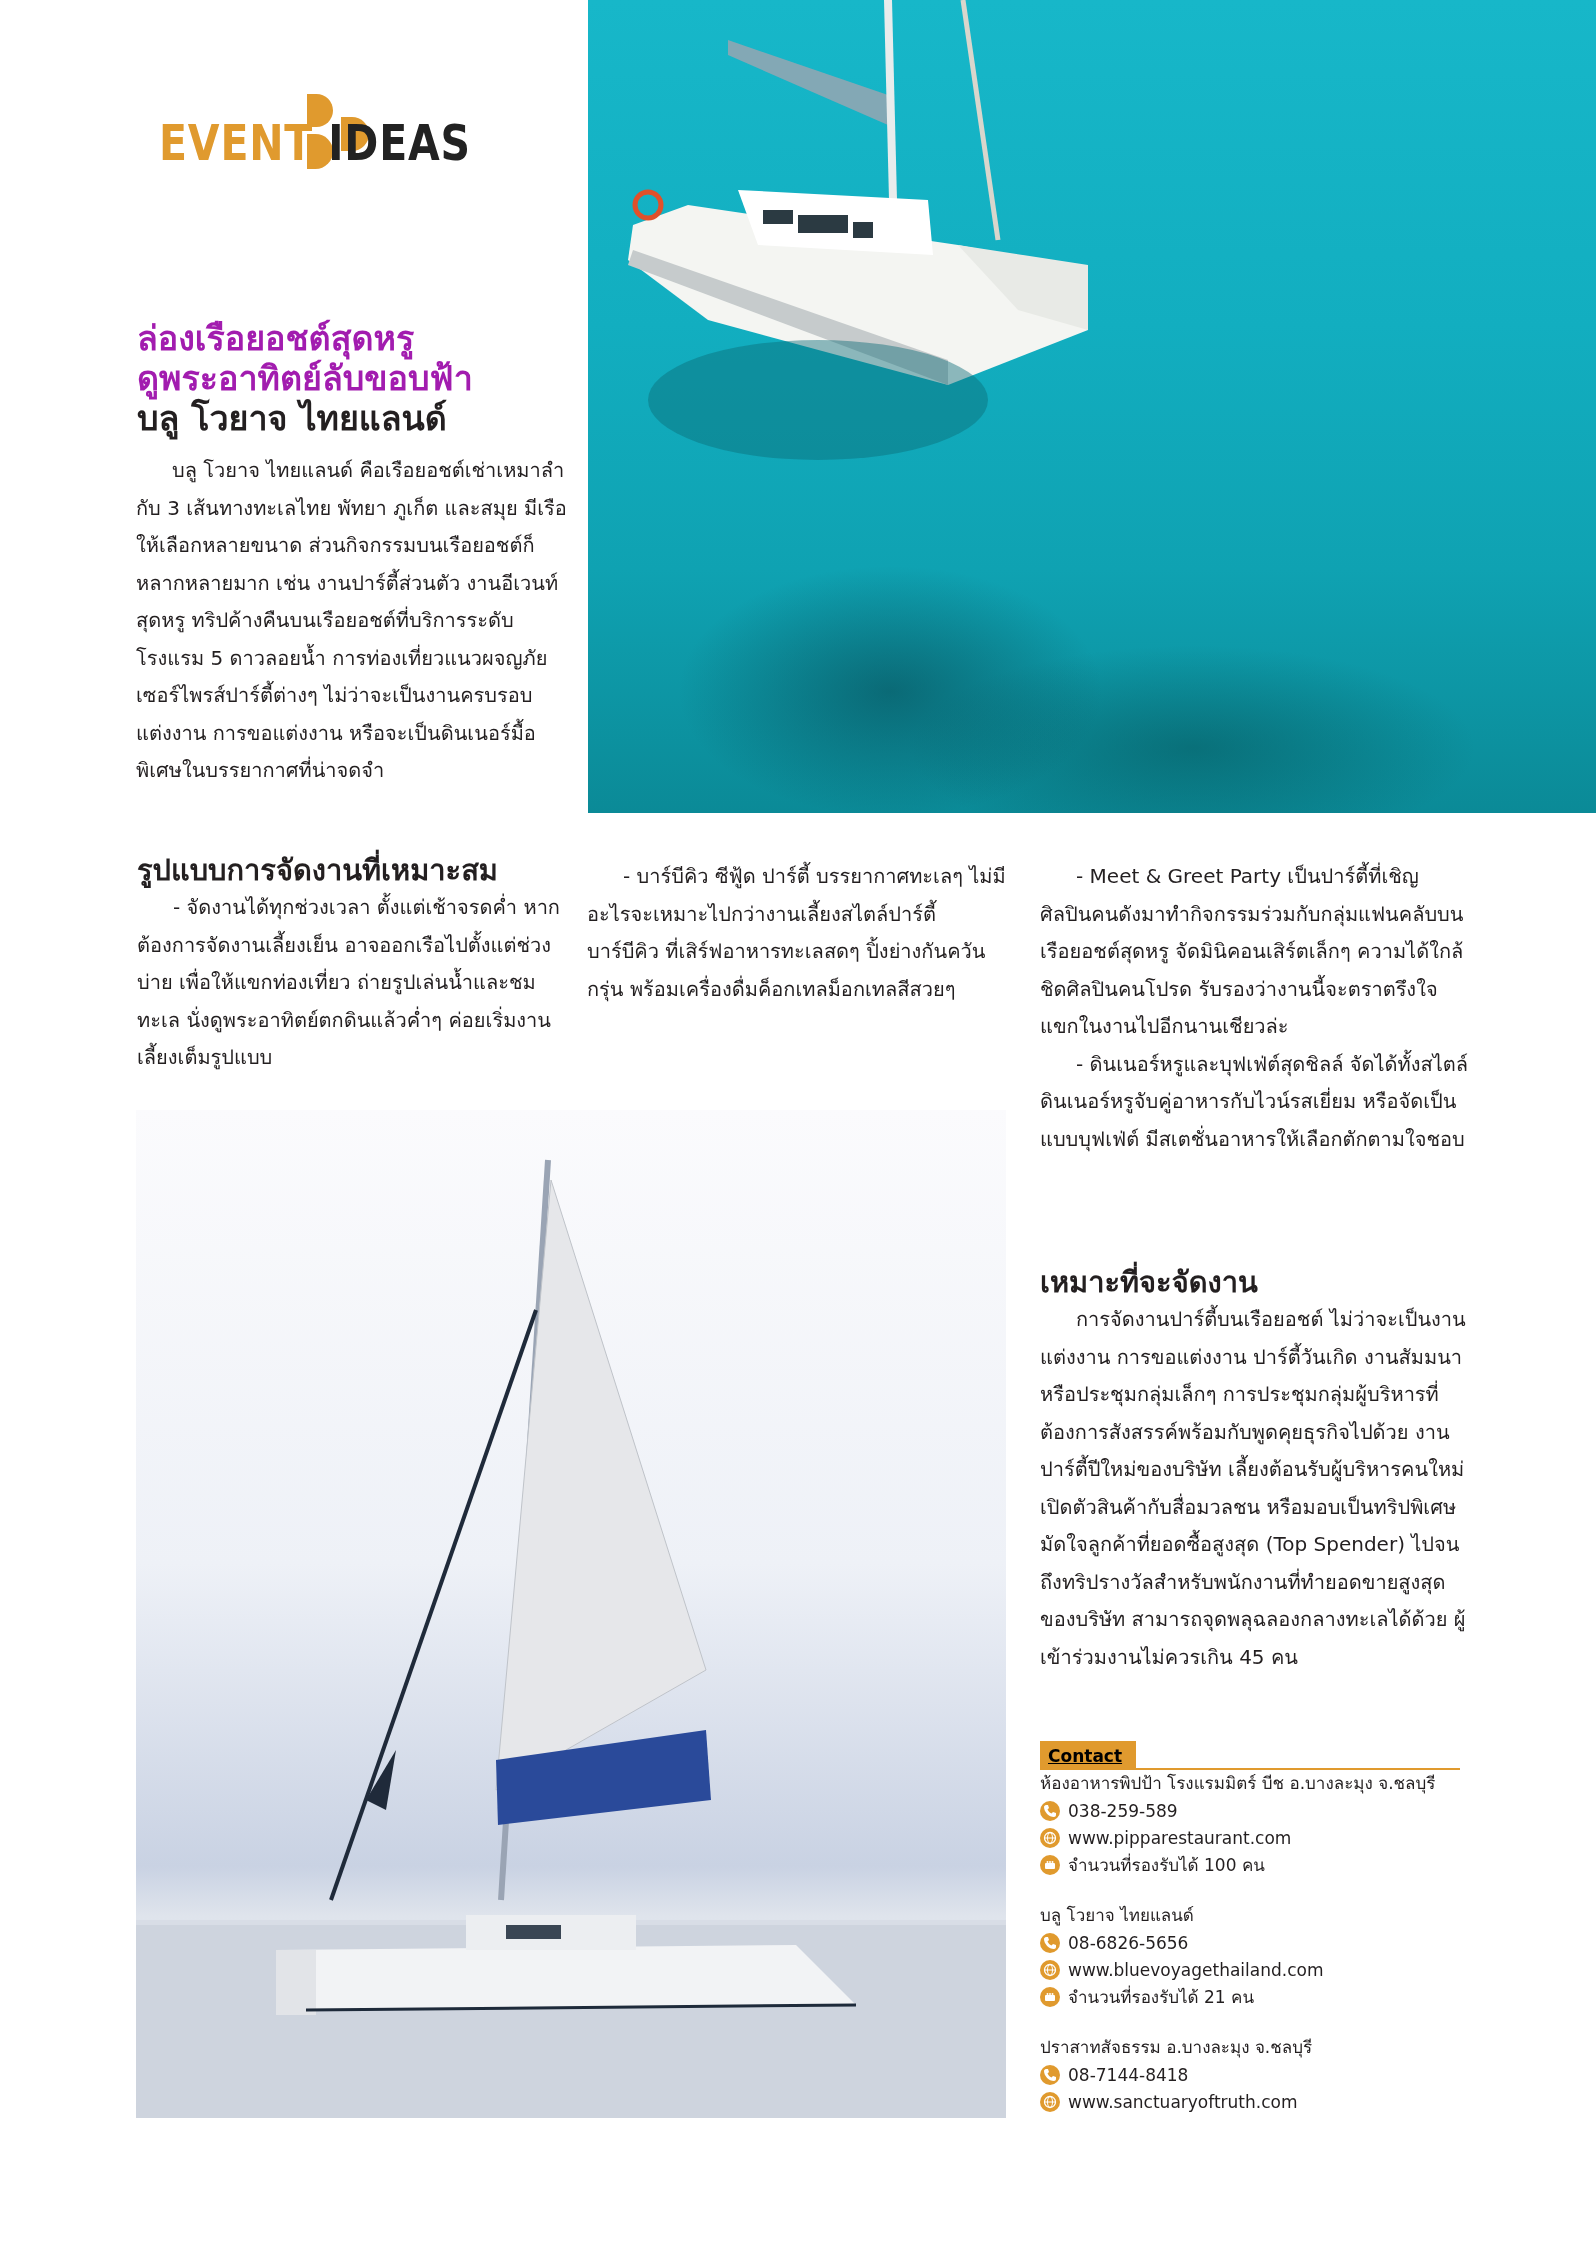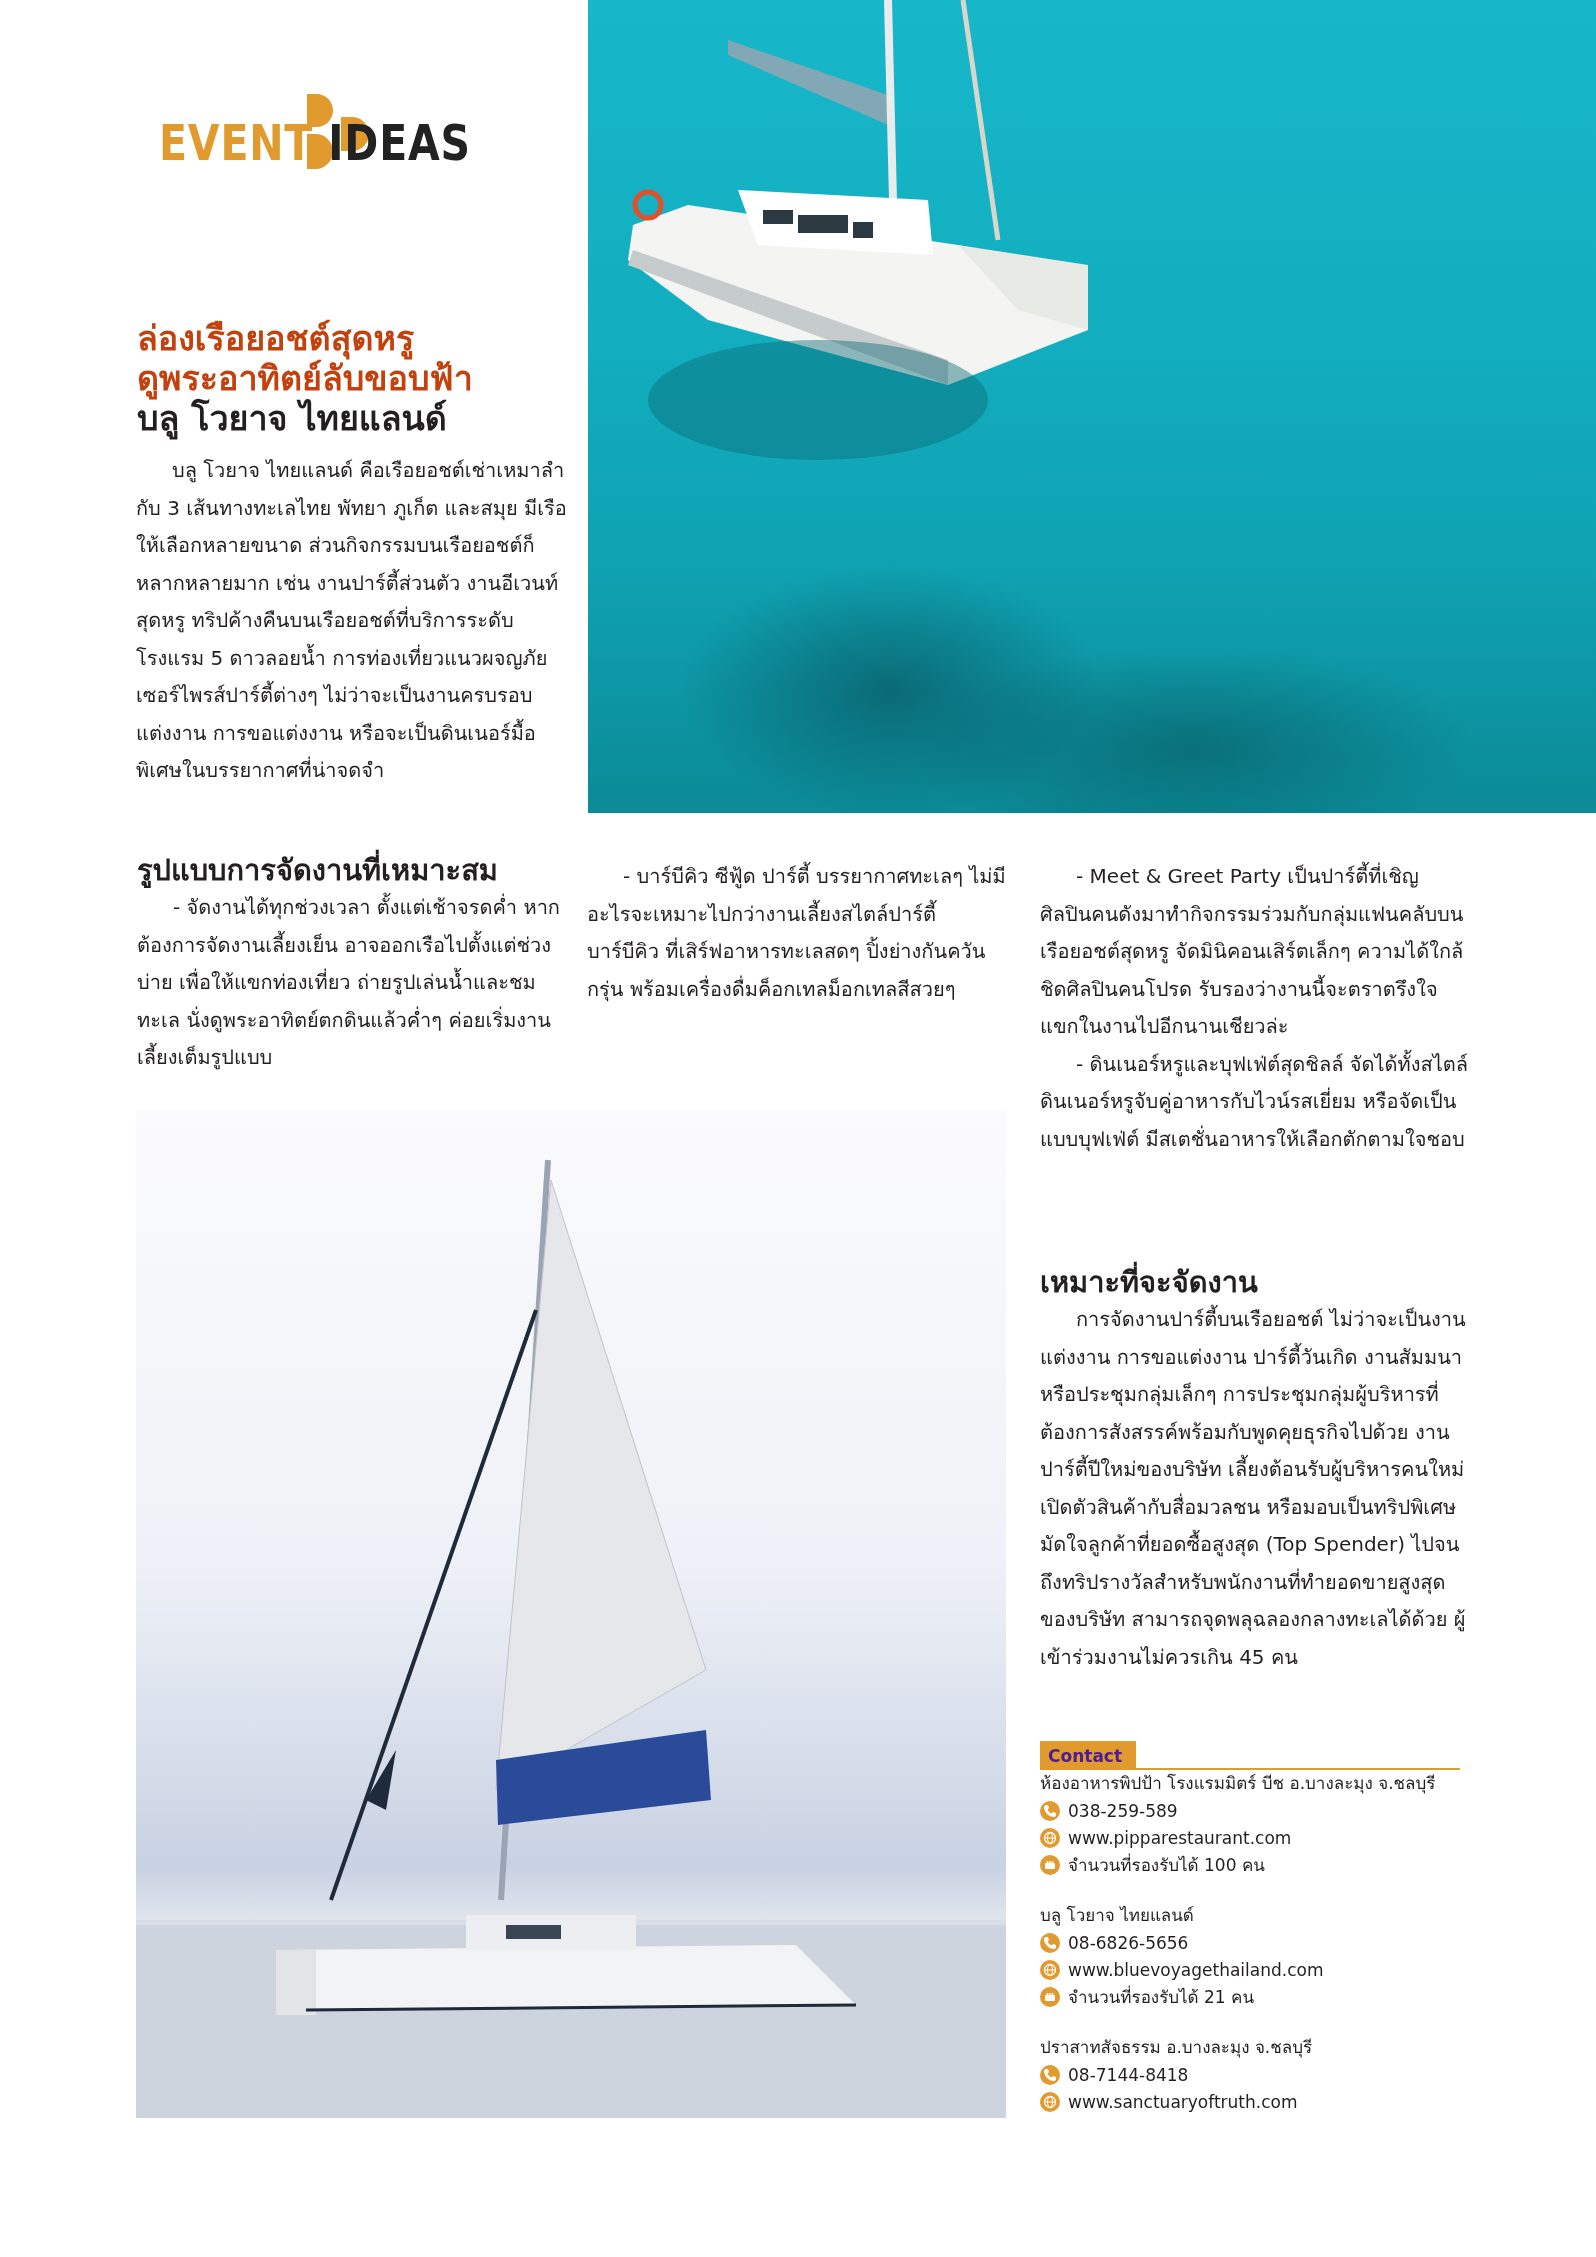--- a/index.html
+++ b/index.html
@@ -15,21 +15,21 @@
   .logo-mark .half { position: absolute; background: #e09a2e; border-radius: 0 50px 50px 0; }
   .logo-mark .h1 { left: 2px; top: 2px; width: 26px; height: 33px; }
   .logo-mark .h2 { left: 2px; top: 42px; width: 26px; height: 35px; }
   .logo-mark .h3 { left: 36px; top: 25px; width: 28px; height: 34px; }
   .logo-text { font-family: "DejaVu Sans", sans-serif; font-weight: bold; font-size: 50px; letter-spacing: 1px; transform: scaleX(0.82); transform-origin: left center; white-space: nowrap; }
   .logo-text .event { color: #e09a2e; }
   .logo-text .ideas { color: #222222; }
 
   
   .headline { left: 137px; top: 318px; width: 450px; font-family: "DejaVu Sans", sans-serif; font-weight: bold; line-height: 40px; }
-  .headline .l1, .headline .l2 { color: #c2410c; font-size: 34px; display: block; white-space: nowrap; }
+  .headline .l1, .headline .l2 { color: #a21caf; font-size: 34px; display: block; white-space: nowrap; }
   .headline .l3 { color: #231f20; font-size: 34px; display: block; white-space: nowrap; }
 
   
   .body-text { font-family: "DejaVu Sans", sans-serif; font-size: 20px; line-height: 37.5px; color: #231f20; }
   .body-text p { margin: 0; }
   .body-text .indent { text-indent: 36px; }
   .col-heading { font-family: "DejaVu Sans", sans-serif; font-weight: bold; font-size: 29px; line-height: 37px; color: #231f20; margin: 0; }
 
   .intro { left: 136px; top: 452px; width: 440px; }
   .col1 { left: 137px; top: 852px; width: 430px; }
@@ -42,21 +42,21 @@
     background:
       radial-gradient(ellipse 30% 22% at 30% 85%, rgba(8,70,80,0.55), transparent 70%),
       radial-gradient(ellipse 40% 18% at 60% 92%, rgba(6,80,85,0.5), transparent 70%),
       linear-gradient(180deg, #17b7c9 0%, #12aec0 40%, #0fa2b2 70%, #0b8a97 100%); }
   .photo-bottom { left: 136px; top: 1110px; width: 870px; height: 1008px; overflow: hidden;
     background: linear-gradient(180deg, #fbfbfd 0%, #eef1f7 45%, #c9d2e3 75%, #dfe4ec 80%, #e8ebf0 100%); }
 
   
   .contact { left: 1040px; top: 1740px; width: 420px; }
   .contact-header { display: flex; align-items: flex-end; height: 30px; }
-  .contact-tag { background: #e09a2e; color: #4c1d95; font-weight: bold; font-size: 17px; padding: 4px 14px 3px 8px; line-height: 22px; }
+  .contact-tag { background: #e09a2e; color: #000000; font-weight: bold; font-size: 17px; padding: 4px 14px 3px 8px; line-height: 22px; text-decoration: underline; }
   .contact-rule { flex: 1; height: 2px; background: #e09a2e; margin-bottom: 0; }
   .venue { }
   .venue + .venue { margin-top: 24px; }
   .venue-name { font-size: 17px; line-height: 27px; color: #231f20; }
   .venue-row { display: flex; align-items: center; height: 27px; font-size: 17px; color: #231f20; }
   .icon-circle { width: 20px; height: 20px; border-radius: 50%; background: #e09a2e; margin-right: 8px; flex: none; position: relative; }
   .icon-circle svg { position: absolute; left: 3px; top: 3px; }
 </style>
 </head>
 <body>

